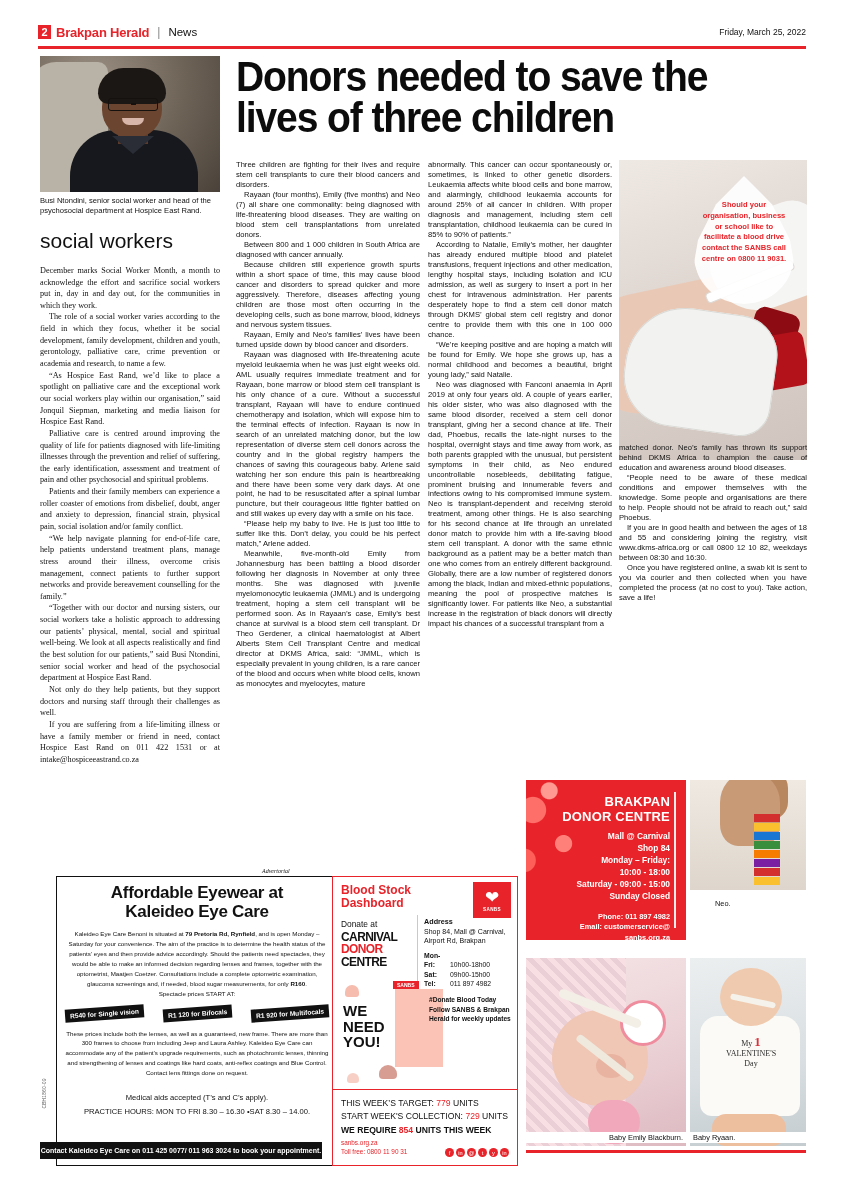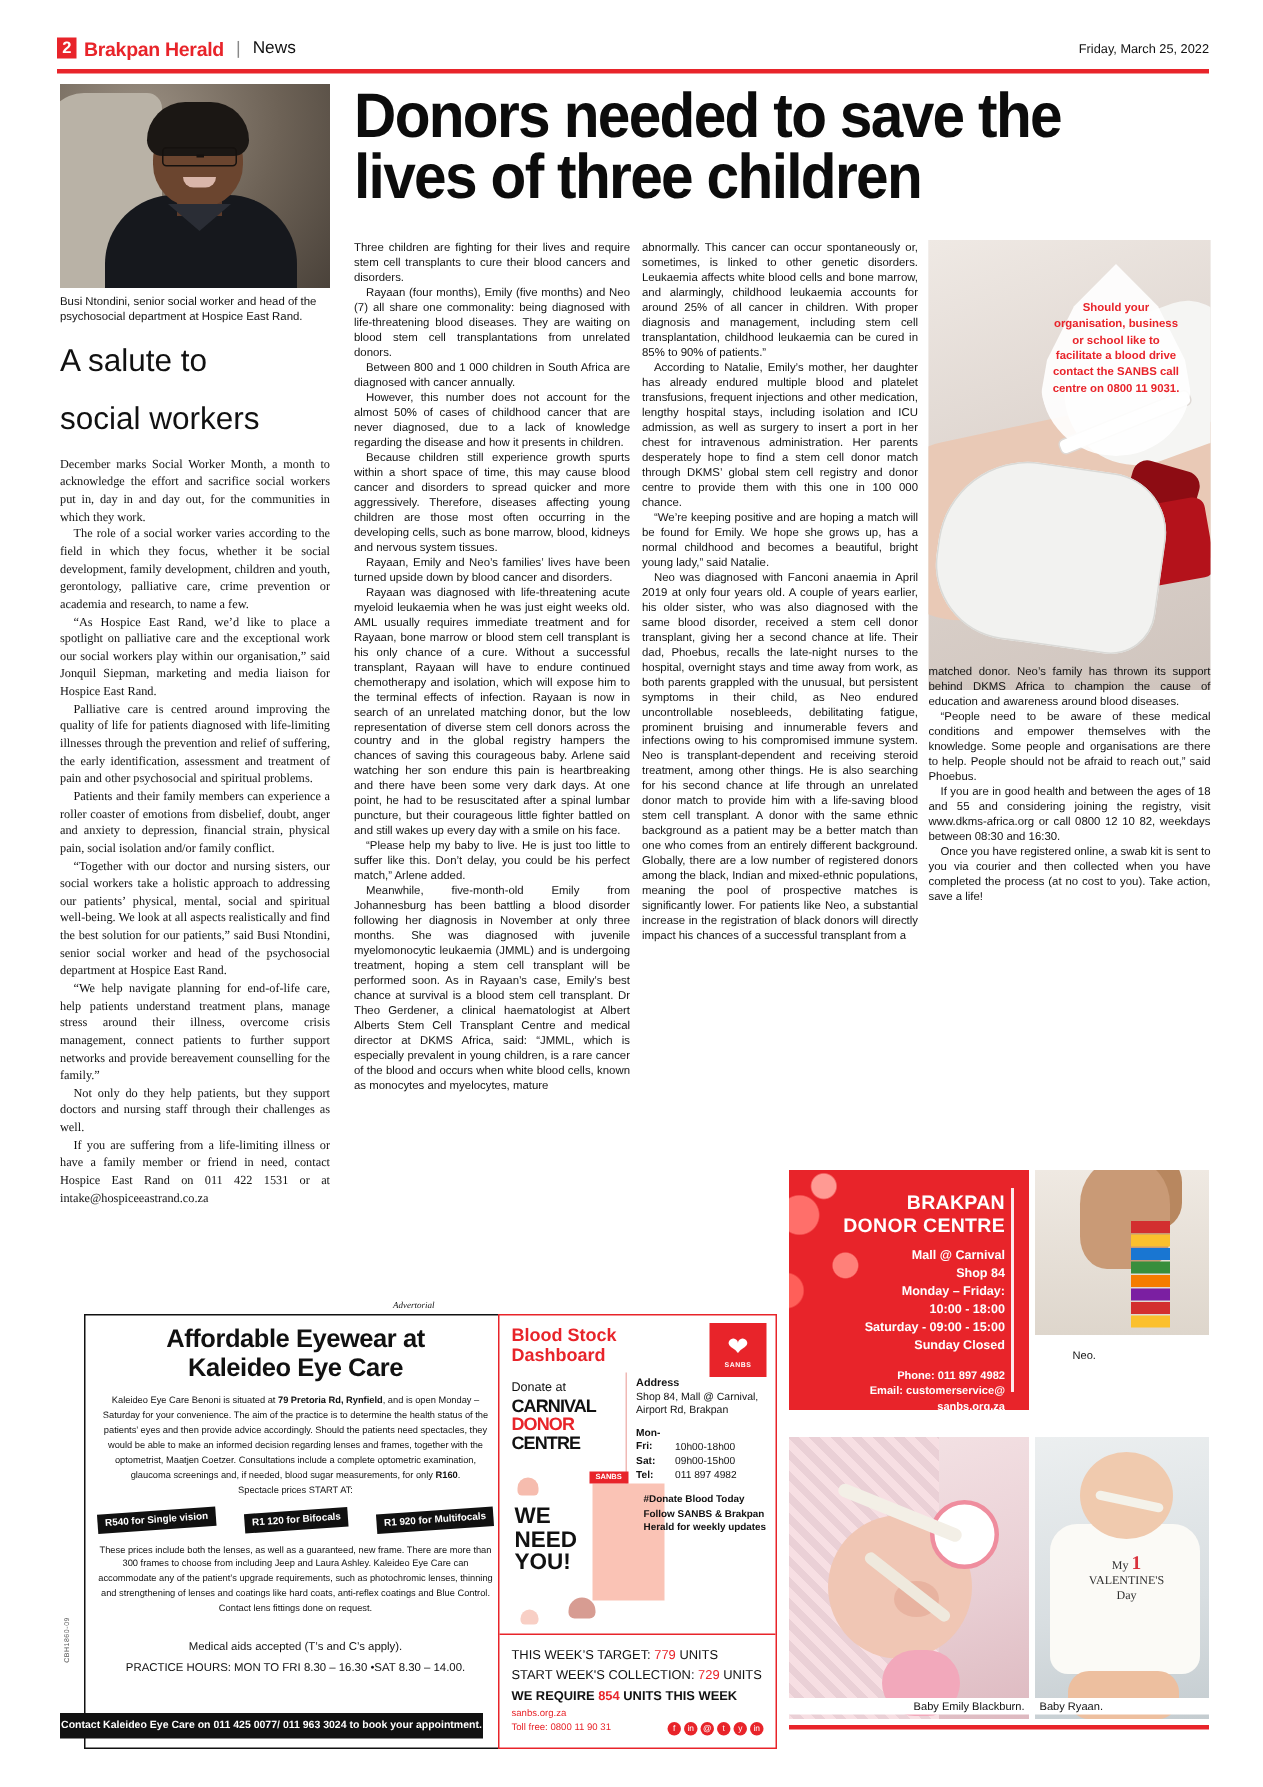--- a/index.html
+++ b/index.html
@@ -213,31 +213,30 @@
         <div class="p-body"></div>
       <div class="p-neck"></div>
         <div class="p-head"></div>
         <div class="p-hair"></div>
       <div class="p-glass"></div>
         <div class="p-smile"></div>
         <div class="p-collar"></div>
     </div>
     <div class="caption">Busi Ntondini, senior social worker and head of the psychosocial department at Hospice East Rand.</div>
 
-    <div class="rail-head">A salute to</div>
     <div class="rail-head">social workers</div>
 
     <div class="rail-body">
       <p class="first">December marks Social Worker Month, a month to acknowledge the effort and sacrifice social workers put in, day in and day out, for the communities in which they work.</p>
       <p>The role of a social worker varies according to the field in which they focus, whether it be social development, family development, children and youth, gerontology, palliative care, crime prevention or academia and research, to name a few.</p>
       <p>“As Hospice East Rand, we’d like to place a spotlight on palliative care and the exceptional work our social workers play within our organisation,” said Jonquil Siepman, marketing and media liaison for Hospice East Rand.</p>
       <p>Palliative care is centred around improving the quality of life for patients diagnosed with life-limiting illnesses through the prevention and relief of suffering, the early identification, assessment and treatment of pain and other psychosocial and spiritual problems.</p>
       <p>Patients and their family members can experience a roller coaster of emotions from disbelief, doubt, anger and anxiety to depression, financial strain, physical pain, social isolation and/or family conflict.</p>
+      <p>“We help navigate planning for end-of-life care, help patients understand treatment plans, manage stress around their illness, overcome crisis management, connect patients to further support networks and provide bereavement counselling for the family.”</p>
       <p>“Together with our doctor and nursing sisters, our social workers take a holistic approach to addressing our patients’ physical, mental, social and spiritual well-being. We look at all aspects realistically and find the best solution for our patients,” said Busi Ntondini, senior social worker and head of the psychosocial department at Hospice East Rand.</p>
-      <p>“We help navigate planning for end-of-life care, help patients understand treatment plans, manage stress around their illness, overcome crisis management, connect patients to further support networks and provide bereavement counselling for the family.”</p>
       <p>Not only do they help patients, but they support doctors and nursing staff through their challenges as well.</p>
       <p>If you are suffering from a life-limiting illness or have a family member or friend in need, contact Hospice East Rand on 011 422 1531 or at intake@hospiceeastrand.co.za</p>
     </div>
   </div>
 
   <div class="headline">Donors needed to save the lives of three children</div>
 
   <div class="photoband">
     <div class="pb-sky"></div>
     <div class="pb-arm"></div>
@@ -250,21 +249,20 @@
 
   <div class="drop">
     <div class="drop-shape"></div>
     <div class="drop-txt">Should your organisation, business or school like to facilitate a blood drive contact the SANBS call centre on 0800 11 9031.</div>
   </div>
 
   <div class="art" id="col1">
     <p class="first">Three children are fighting for their lives and require stem cell transplants to cure their blood cancers and disorders.</p>
     <p>Rayaan (four months), Emily (five months) and Neo (7) all share one commonality: being diagnosed with life-threatening blood diseases. They are waiting on blood stem cell transplantations from unrelated donors.</p>
     <p>Between 800 and 1 000 children in South Africa are diagnosed with cancer annually.</p>
-    <p>However, this number does not account for the almost 50% of cases of childhood cancer that are never diagnosed, due to a lack of knowledge regarding the disease and how it presents in children.</p>
     <p>Because children still experience growth spurts within a short space of time, this may cause blood cancer and disorders to spread quicker and more aggressively. Therefore, diseases affecting young children are those most often occurring in the developing cells, such as bone marrow, blood, kidneys and nervous system tissues.</p>
     <p>Rayaan, Emily and Neo’s families’ lives have been turned upside down by blood cancer and disorders.</p>
     <p>Rayaan was diagnosed with life-threatening acute myeloid leukaemia when he was just eight weeks old. AML usually requires immediate treatment and for Rayaan, bone marrow or blood stem cell transplant is his only chance of a cure. Without a successful transplant, Rayaan will have to endure continued chemotherapy and isolation, which will expose him to the terminal effects of infection. Rayaan is now in search of an unrelated matching donor, but the low representation of diverse stem cell donors across the country and in the global registry hampers the chances of saving this courageous baby. Arlene said watching her son endure this pain is heartbreaking and there have been some very dark days. At one point, he had to be resuscitated after a spinal lumbar puncture, but their courageous little fighter battled on and still wakes up every day with a smile on his face.</p>
     <p>“Please help my baby to live. He is just too little to suffer like this. Don’t delay, you could be his perfect match,” Arlene added.</p>
     <p>Meanwhile, five-month-old Emily from Johannesburg has been battling a blood disorder following her diagnosis in November at only three months. She was diagnosed with juvenile myelomonocytic leukaemia (JMML) and is undergoing treatment, hoping a stem cell transplant will be performed soon. As in Rayaan’s case, Emily’s best chance at survival is a blood stem cell transplant. Dr Theo Gerdener, a clinical haematologist at Albert Alberts Stem Cell Transplant Centre and medical director at DKMS Africa, said: “JMML, which is especially prevalent in young children, is a rare cancer of the blood and occurs when white blood cells, known as monocytes and myelocytes, mature</p>
   </div>
 
   <div class="art" id="col2">
     <p class="first">abnormally. This cancer can occur spontaneously or, sometimes, is linked to other genetic disorders. Leukaemia affects white blood cells and bone marrow, and alarmingly, childhood leukaemia accounts for around 25% of all cancer in children. With proper diagnosis and management, including stem cell transplantation, childhood leukaemia can be cured in 85% to 90% of patients.”</p>
     <p>According to Natalie, Emily’s mother, her daughter has already endured multiple blood and platelet transfusions, frequent injections and other medication, lengthy hospital stays, including isolation and ICU admission, as well as surgery to insert a port in her chest for intravenous administration. Her parents desperately hope to find a stem cell donor match through DKMS’ global stem cell registry and donor centre to provide them with this one in 100 000 chance.</p>

